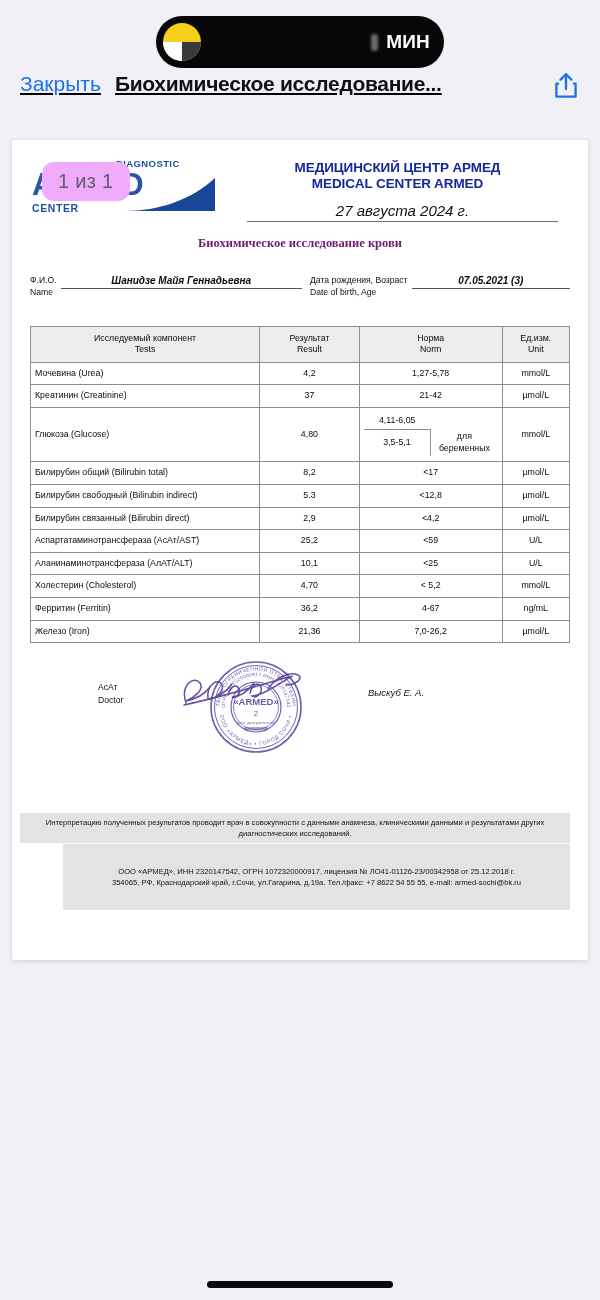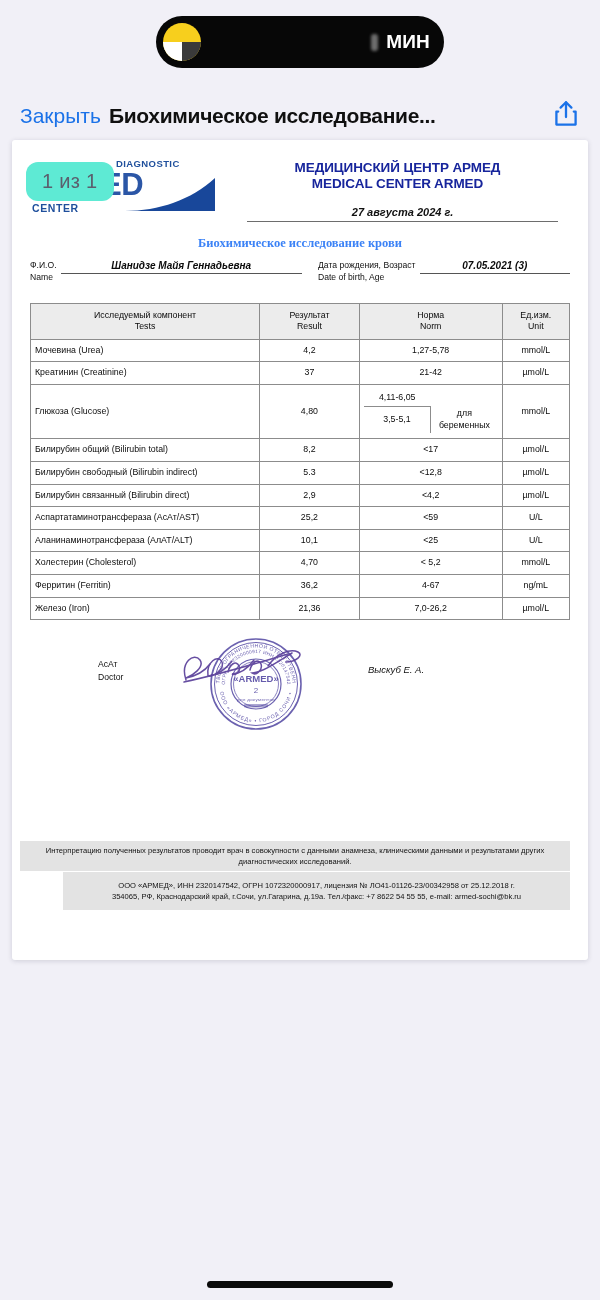--- a/index.html
+++ b/index.html
@@ -74,23 +74,24 @@
     color: #ffffff;
     font-size: 19px;
     font-weight: 600;
     letter-spacing: 0.2px;
   }
 
   
   .navbar {
     height: 56px;
     display: flex;
-    align-items: flex-end;
+    align-items: flex-start;
     padding: 0 20px;
-    gap: 8px;
+    gap: 14px;
+    text-decoration: underline;
   }
   .nav-close {
     color: #1b72e8;
     font-size: 21px;
     font-weight: 400;
     white-space: nowrap;
     cursor: pointer;
   }
   .nav-title {
     color: #101010;
@@ -121,23 +122,23 @@
     border-radius: 3px;
     box-shadow: 0 1px 5px rgba(40, 40, 70, 0.17);
     padding: 14px 18px 18px 18px;
     height: 820px;
     position: relative;
   }
 
   
   .page-badge {
     position: absolute;
-    left: 14px;
+    left: 30px;
     top: 22px;
-    background: #5eead4;
+    background: #f0abfc;
     color: #5b5f6e;
     border-radius: 12px;
     padding: 8px 16px;
     font-size: 20px;
     font-weight: 500;
     z-index: 20;
     letter-spacing: 0.3px;
   }
 
   
@@ -200,42 +201,42 @@
     letter-spacing: -0.1px;
     line-height: 1.22;
   }
   .doc-date {
     margin: 9px 12px 0 22px;
     border-bottom: 1px solid #6d6d6d;
     text-align: center;
     padding-bottom: 1px;
   }
   .doc-date span {
-    font-size: 11px;
-    font-weight: 700;
+    font-size: 15px;
+    font-weight: 400;
     font-style: italic;
     color: #111;
     font-family: "Liberation Sans", sans-serif;
     margin-top: 13px;
   }
 
   .report-title {
     text-align: center;
     font-family: "Liberation Serif", serif;
     font-weight: 700;
     font-size: 12.5px;
-    color: #3b82f6;
+    color: #701a75;
     margin-top: 14px;
   }
 
   
   .patient-row {
     display: flex;
-    margin-top: 9px;
-    gap: 16px;
+    margin-top: 24px;
+    gap: 8px;
     align-items: flex-end;
   }
   .pat-left { width: 272px; display: flex; flex: none; }
   .pat-right { flex: 1; display: flex; }
   .pat-caption {
     font-size: 8.6px;
     color: #111;
     line-height: 1.38;
     white-space: nowrap;
     flex: none;
@@ -252,21 +253,21 @@
     font-style: italic;
     color: #0b0b0b;
     padding-bottom: 1px;
     line-height: 1.25;
   }
 
   
   table.results {
     width: 100%;
     border-collapse: collapse;
-    margin-top: 19px;
+    margin-top: 27px;
     table-layout: fixed;
   }
   table.results th,
   table.results td {
     border: 1px solid #8c8c8c;
     font-size: 8.8px;
     color: #0b0b0b;
     padding: 5px 4px;
     line-height: 1.32;
   }
@@ -342,21 +343,21 @@
   .fn-block {
     background: #e3e3e3;
     text-align: center;
     font-size: 7.6px;
     color: #111;
     line-height: 1.45;
     padding: 4px 10px;
   }
   .fn-block.second {
     border-top: 1px solid #ffffff;
-    padding: 8px 6px;
+    padding: 22px 6px;
     margin-left: 43px;
   }
 
   
   .home-indicator {
     position: absolute;
     bottom: 12px;
     left: 50%;
     transform: translateX(-50%);
     width: 186px;

